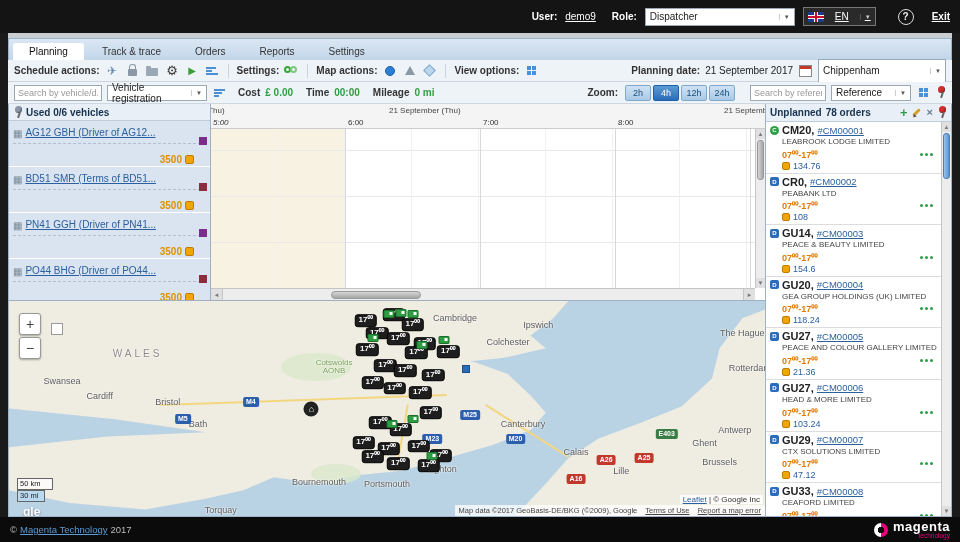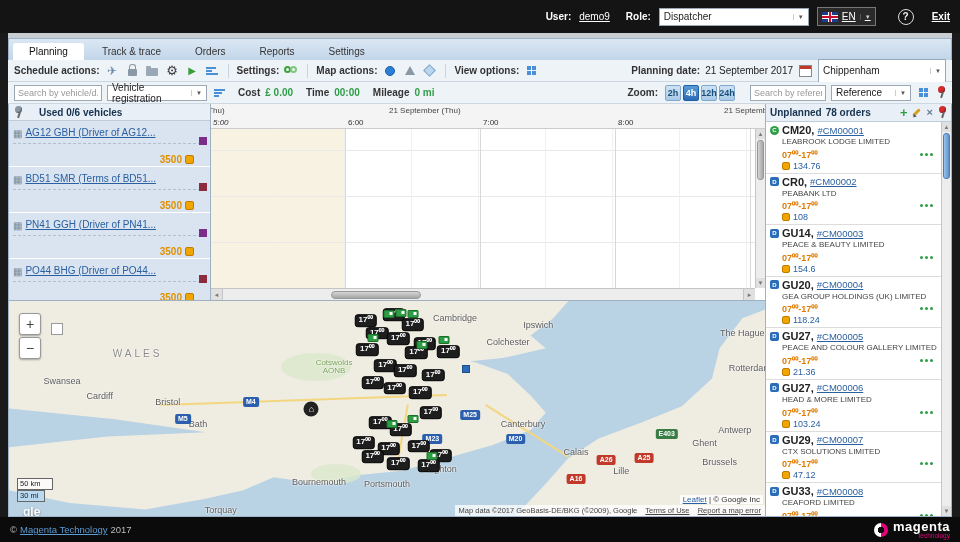--- a/index.html
+++ b/index.html
@@ -6,21 +6,21 @@
   body { background:#000; font-family:"Liberation Sans", sans-serif; }
   .page { width:960px; height:542px; margin:0 auto; background:#1a1a1a; position:relative; overflow:hidden; display:flex; flex-direction:column; }
 
   
   .topbar { height:33px; background:#141414; display:flex; align-items:center; justify-content:flex-end; gap:8px; padding:0 10px; color:#fff; font-size:10px; }
   .topbar .lbl { font-weight:bold; }
   .user-name { text-decoration:underline; cursor:pointer; }
   .select { background:#fff; border:1px solid #9aa7b5; height:18px; display:inline-flex; align-items:center; justify-content:space-between; padding:0 4px; font-size:10px; color:#222; cursor:pointer; }
   .select::after { content:"▼"; font-size:6px; color:#555; margin-left:6px; border-left:1px solid #ccc; padding-left:4px; }
   .role-select { width:150px; }
-  .lang-box { border:1px solid #777; background:#2a2a2a; height:19px; display:inline-flex; align-items:center; gap:4px; padding:0 4px; cursor:pointer;text-decoration:underline; }
+  .lang-box { border:1px solid #777; background:#2a2a2a; height:19px; display:inline-flex; align-items:center; gap:11px; padding:0 4px; cursor:pointer;text-decoration:underline; }
   .lang-box::after { content:"▼"; font-size:6px; color:#ccc; border-left:1px solid #555; padding-left:4px; }
   .uk-flag { width:16px; height:10px; background:#1a3c8c; position:relative; overflow:hidden; flex:none; }
   .uk-flag::before { content:""; position:absolute; inset:0;
     background:linear-gradient(to right, transparent 40%, #fff 40%, #fff 60%, transparent 60%),
                linear-gradient(to bottom, transparent 28%, #fff 28%, #fff 72%, transparent 72%); }
   .uk-flag::after { content:""; position:absolute; inset:0;
     background:linear-gradient(to right, transparent 45%, #c8102e 45%, #c8102e 55%, transparent 55%),
                linear-gradient(to bottom, transparent 38%, #c8102e 38%, #c8102e 62%, transparent 62%); }
   .help-btn { width:16px; height:16px; border:1.5px solid #ddd; border-radius:50%; display:flex; align-items:center; justify-content:center; font-size:10px; font-weight:bold; color:#eee; margin-left:14px; cursor:pointer; }
   .exit-link { color:#fff; font-weight:bold; text-decoration:underline; margin-left:10px; cursor:pointer; }
@@ -63,31 +63,31 @@
   .icon-sort i { display:block; height:2px; background:#4a90d9; }
   .icon-sort i:nth-child(1){width:11px}.icon-sort i:nth-child(2){width:8px}.icon-sort i:nth-child(3){width:5px}
   .pin { position:relative; width:10px; height:13px; display:inline-block; flex:none; cursor:pointer; }
   .pin::before { content:""; position:absolute; top:0; left:2px; width:7px; height:7px; border-radius:50%; background:#d42b2b; box-shadow:inset -1px -1px 1px rgba(0,0,0,.35); }
   .pin::after { content:""; position:absolute; top:6px; left:5px; width:2px; height:6px; background:#666; transform:rotate(18deg); }
   .pin.gray::before { background:#8a97a5; }
 
   .date-select { width:128px; height:24px; }
   .search-input { height:16px; border:1px solid #9aa7b5; font-size:9px; padding:0 3px; color:#333; font-family:"Liberation Sans",sans-serif; }
   .search-input::placeholder { color:#999; }
-  .zoom-btn { width:16px; height:16px; display:inline-flex; align-items:center; justify-content:center; font-size:9px; font-weight:bold; color:#1a4f7a; background:linear-gradient(#cfe2f4,#a9c9e6); border:1px solid #7fa8cc; border-radius:2px; cursor:pointer; margin-left:2px; }
+  .zoom-btn { width:26px; height:16px; display:inline-flex; align-items:center; justify-content:center; font-size:9px; font-weight:normal; color:#1a4f7a; background:linear-gradient(#cfe2f4,#a9c9e6); border:1px solid #7fa8cc; border-radius:2px; cursor:pointer; margin-left:2px; }
   .zoom-btn.active { background:linear-gradient(#5b9bd5,#2b6cb8); color:#fff; border-color:#1a5fa8; }
 
   
   .main { height:413px; display:flex; background:#fff; border:1px solid #9fb4c8; border-top:none; }
   .left-center { flex:1; display:flex; flex-direction:column; min-width:0; }
   .band { height:196px; display:flex; min-height:0; }
 
   
   .vehicles { width:202px; border-right:1px solid #9fb0c0; background:#d9e4f0; display:flex; flex-direction:column; overflow:hidden; }
-  .v-head { height:17px; background:#e8eff6; border-bottom:1px solid #c0cdd8; display:flex; align-items:center; gap:16px; padding:0 4px; font-size:10px; font-weight:bold; color:#16324f; flex:none; }
+  .v-head { height:17px; background:#e8eff6; border-bottom:1px solid #c0cdd8; display:flex; align-items:center; gap:3px; padding:0 4px; font-size:10px; font-weight:bold; color:#16324f; flex:none; }
   .v-item { height:46px; border-bottom:1px solid #fff; position:relative; padding:2px 4px; flex:none; cursor:pointer; }
   .v-line1 { display:flex; align-items:center; gap:3px; border-bottom:1px dashed #b0c0d0; padding-bottom:2px; }
   .v-grid-icon::before { content:"▦"; color:#7a8a99; font-size:10px; }
   .v-name { color:#2a5fa0; text-decoration:underline; font-size:10px; white-space:nowrap; overflow:hidden; cursor:pointer; }
   .v-line2 { display:flex; justify-content:flex-end; align-items:center; gap:3px; margin-top:10px; padding-right:12px; }
   .v-cap { color:#e09000; font-weight:bold; font-size:10px; }
   .v-cap-icon { width:9px; height:9px; background:#f0a500; border:1px solid #c07d00; border-radius:2px; }
   .v-square { position:absolute; top:16px; right:3px; width:8px; height:8px; }
 
   

